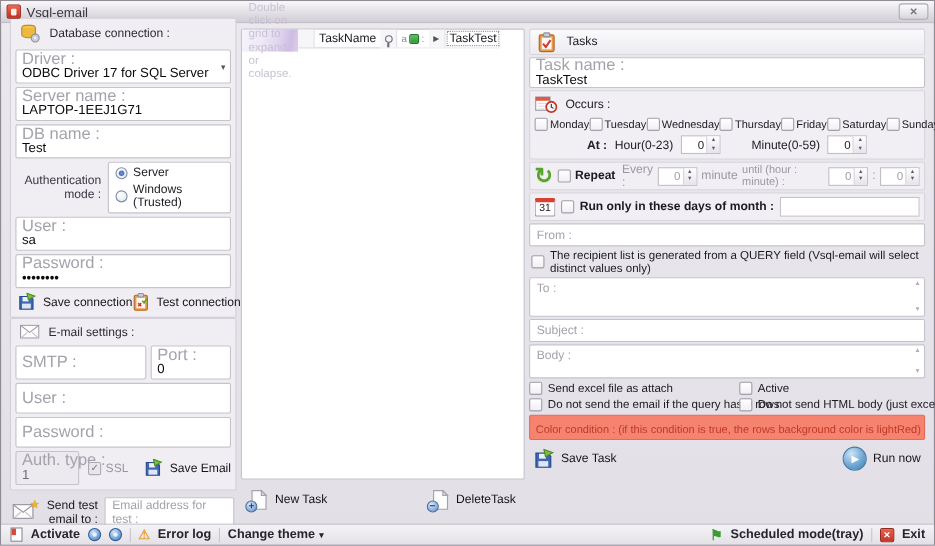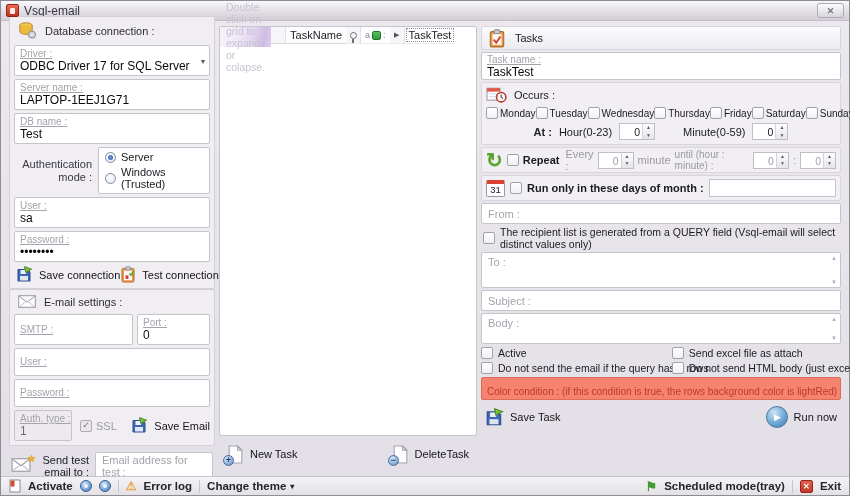--- a/index.html
+++ b/index.html
@@ -27,21 +27,21 @@
   .col-left  { width:206px; flex:0 0 206px; display:flex; flex-direction:column;justify-content:center; }
   .col-mid   { width:258px; flex:0 0 258px; display:flex; flex-direction:column; }
   .col-right { flex:1; display:flex; flex-direction:column; gap:2px; min-width:0; }
 
   .group { border:1px solid #d3d0d9; border-radius:2px; background:#f0eef3; padding:4px; }
   .group-header { display:flex; align-items:center; gap:8px; padding:1px 2px 3px 4px; color:#2e2b34; }
   .group-header svg { flex:0 0 auto; }
 
   .field { background:#fff; border:1px solid #c6c3cb; border-radius:2px; padding:2px 5px;
     margin-top:3px; min-height:28px; display:flex; flex-direction:column; justify-content:center; }
-  .field .lbl { color:#a5a2ab; font-size:10px; line-height:12px; white-space:nowrap;text-decoration:underline; }
+  .field .lbl { color:#a5a2ab; font-size:15px; line-height:12px; white-space:nowrap; }
   .field .val { color:#0a0a0a; font-size:12px; line-height:13px; white-space:nowrap; }
   .field .val:empty { display:none; }
   .combo { position:relative; }
   .combo .arrow { position:absolute; right:4px; top:50%; transform:translateY(-50%);
     color:#56535e; font-size:8px; }
 
   .auth-row { display:flex; align-items:center; gap:6px; margin-top:3px; min-height:38px; }
   .auth-lbl { width:78px; text-align:right; color:#3a3742; line-height:13px; }
   .radio-box { flex:1; background:#fff; border:1px solid #c6c3cb; border-radius:2px; padding:3px 6px;
     display:flex; flex-direction:column; gap:3px; }
@@ -508,25 +508,25 @@
 
       <div class="memo body-memo">
         <span class="ph">Body :</span>
         <span class="sc-up">▲</span>
         <span class="sc-dn">▼</span>
       </div>
 
       <div class="cbgrid">
         <span class="cbitem">
           <span class="cb"></span>
-          <span>Active</span>
+          <span>Send excel file as attach</span>
         </span>
         <span class="cbitem">
           <span class="cb"></span>
-          <span>Send excel file as attach</span>
+          <span>Active</span>
         </span>
         <span class="cbitem">
           <span class="cb"></span>
           <span>Do not send the email if the query has 0 rows</span>
         </span>
         <span class="cbitem">
           <span class="cb"></span>
           <span>Do not send HTML body (just excel as attach)</span>
         </span>
       </div>

